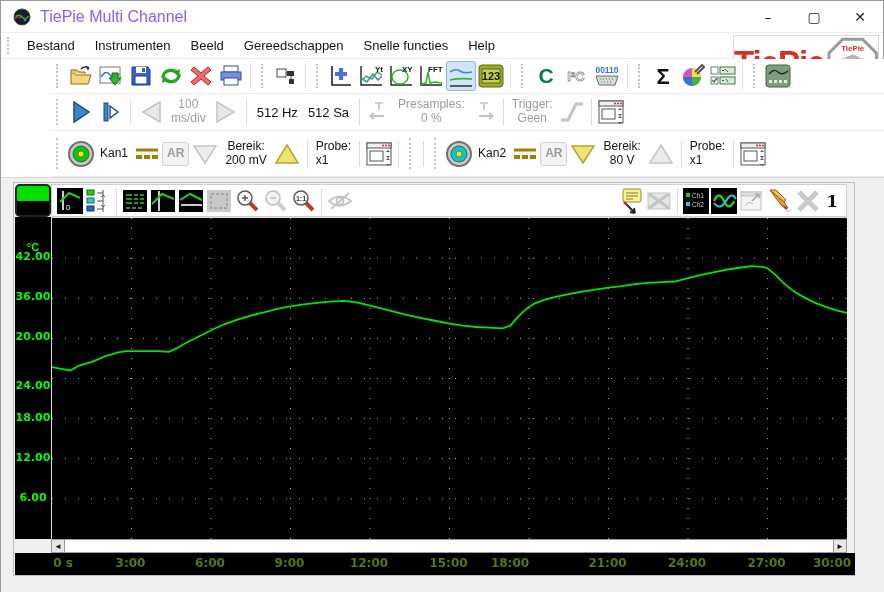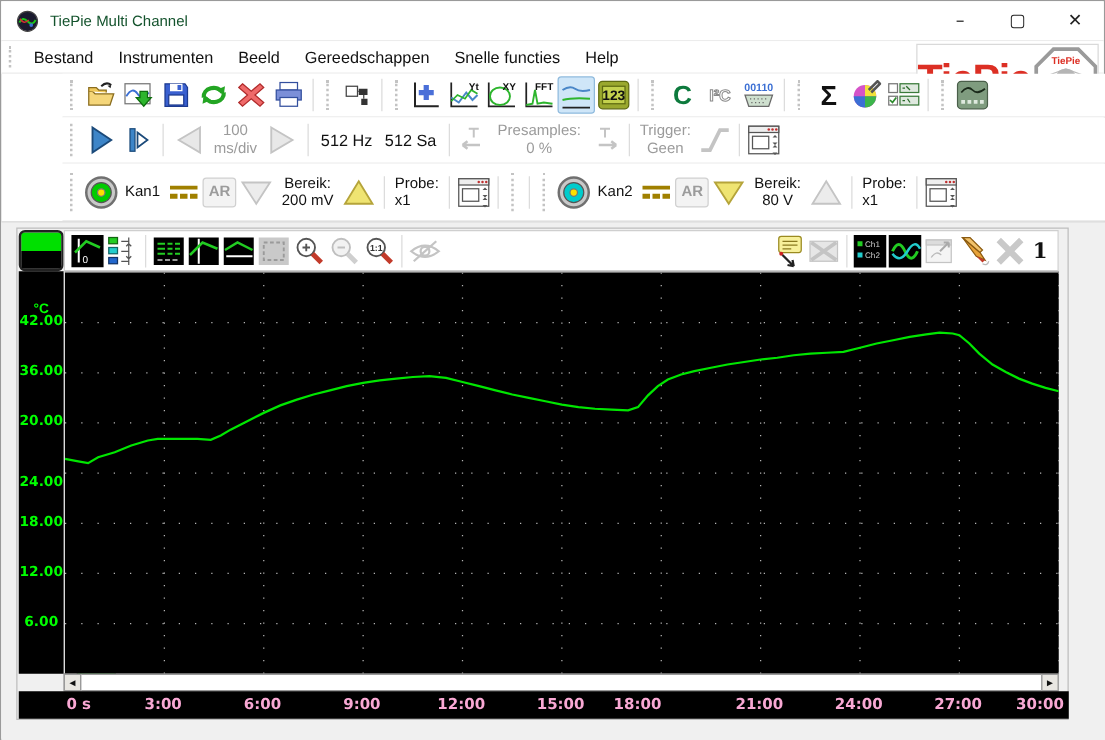--- a/index.html
+++ b/index.html
@@ -3,21 +3,21 @@
 <meta charset="utf-8">
 <style>
   * { margin:0; padding:0; box-sizing:border-box; }
   html,body { width:884px; height:592px; overflow:hidden; }
   body { font-family:"Liberation Sans", sans-serif; background:#fff; color:#222; }
   .window { position:relative; width:884px; height:592px; background:#fff; border:1px solid #9a9a9a; }
 
   
   .titlebar { position:absolute; left:0; top:0; width:100%; height:32px; background:#fff; display:flex; align-items:center; border-bottom:1px solid #ececec; }
   .app-icon { width:18px; height:18px; margin:0 9px 0 12px; }
-  .title-text { font-size:12px; color:#14532d; }
+  .title-text { font-size:16px; color:#8b5cf6; }
   .win-controls { position:absolute; right:0; top:0; height:32px; display:flex; }
   .win-btn { width:46px; height:32px; display:flex; align-items:center; justify-content:center; font-size:14px; color:#222; font-family:"DejaVu Sans", sans-serif; }
 
   
   .menubar { position:absolute; left:0; top:32px; width:100%; height:26px; background:#fff; display:flex; align-items:center; border-bottom:1px solid #ececec; }
   .grip { width:5px; height:70%; border-left:2px dotted #c3c3c3; margin:0 5px 0 6px; }
   .menu-item { padding:1px 10px; font-size:13px; color:#111; cursor:default; }
 
   
   .toolbar { position:absolute; left:17px; width:100%; background:#fff; display:flex; align-items:center; border-bottom:1px solid #ececec;margin-left:32px; }
@@ -49,21 +49,21 @@
   .ybtn { position:absolute; left:2px; width:32px; height:22px; background:#00dd00; color:#000; border:1px solid #005500; border-radius:7px; font-size:10.5px; font-weight:bold; text-align:center; line-height:13px; font-family:"DejaVu Sans", sans-serif;margin-left:44px; }
   .yunit { position:absolute; width:100%; text-align:center; color:#00ff00; font-size:11px; font-weight:bold; }
 
   .plot { position:absolute; left:37px; top:34px; width:796px; height:322px; background:#000; border-top:1px solid #dcdcdc; border-left:1px solid #dcdcdc; }
 
   .hscroll { position:absolute; left:37px; top:356px; width:796px; height:14px; background:#000; display:flex; }
   .sbtn { width:14px; height:14px; background:#e9e7e2; border:1px solid #9a9a9a; display:flex; align-items:center; justify-content:center; font-size:8px; color:#111; }
   .sthumb { flex:1; background:#fff; border:1px solid #9a9a9a; border-left:none; border-right:none; }
 
   .x-axis { position:absolute; left:1px; top:370px; width:840px; height:22px; background:#000; }
-  .xlab { position:absolute; top:3px; transform:translateX(-50%); color:#f9a8d4; font-size:12px; font-weight:bold; font-family:"DejaVu Sans", sans-serif; white-space:nowrap; }
+  .xlab { position:absolute; top:3px; transform:translateX(-50%); color:#4d7c0f; font-size:12px; font-weight:bold; font-family:"DejaVu Sans", sans-serif; white-space:nowrap; }
 
   svg text { font-family:"Liberation Sans", sans-serif; }
 </style>
 </head>
 <body>
 
 <div class="window">
 
   <div class="titlebar">
     <svg class="app-icon" viewBox="0 0 18 18">

